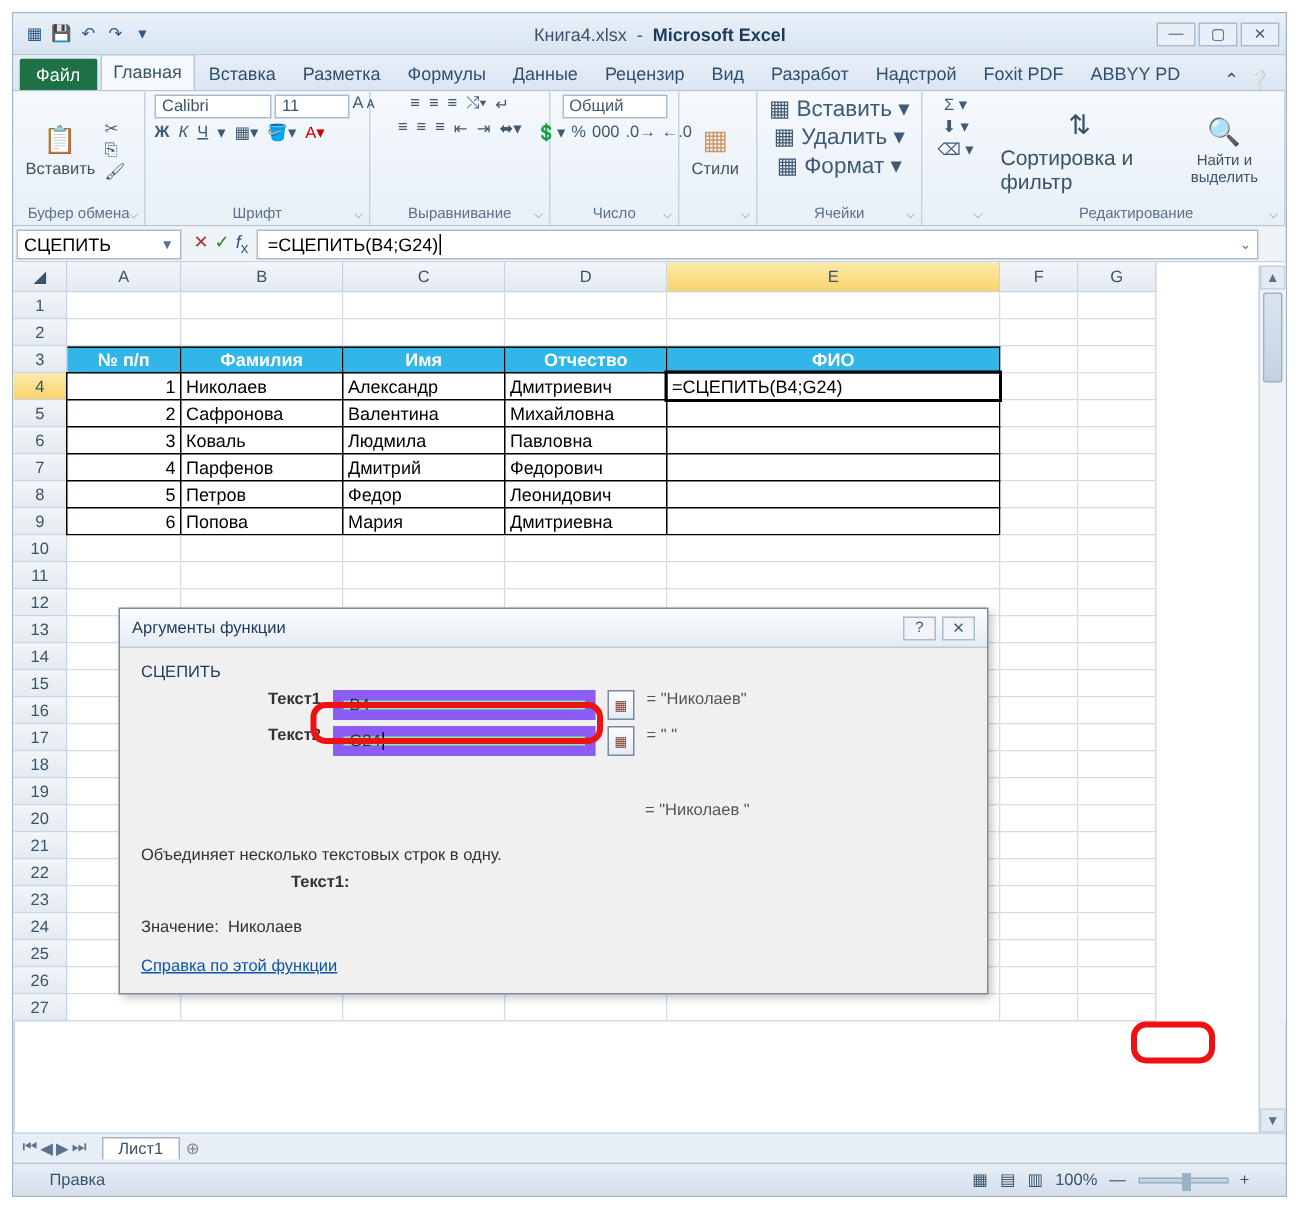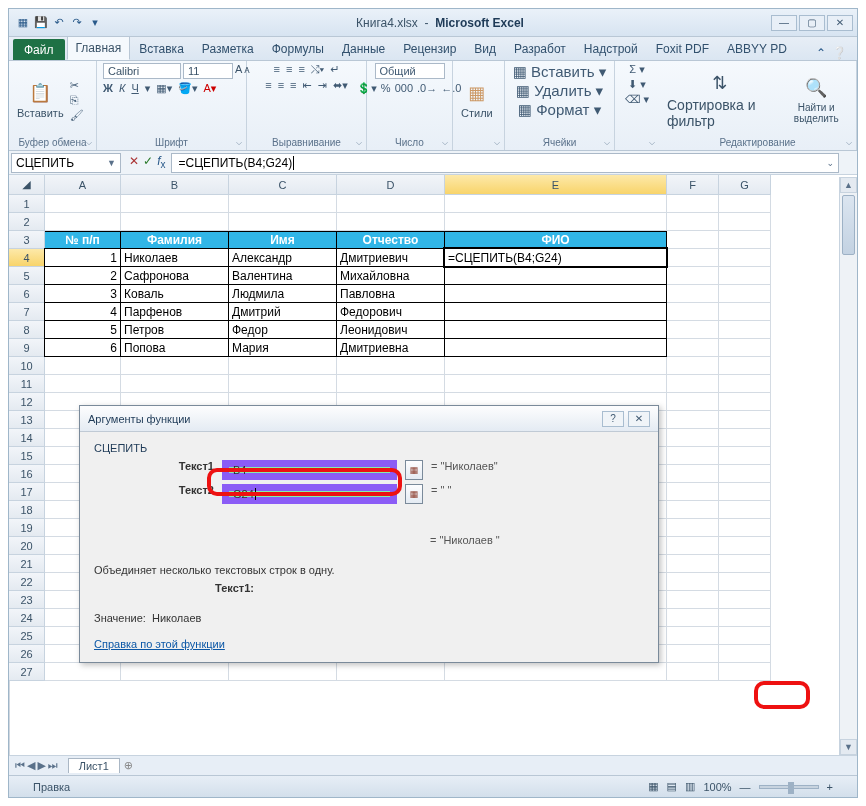--- a/index.html
+++ b/index.html
@@ -57,21 +57,21 @@
 .argrow{display:flex;align-items:flex-start;gap:8px;margin:4px 0;}
 .argrow .alabel{width:120px;text-align:right;font-weight:bold;}
 .argrow .ainput{width:175px;border:7px solid #8b5cf6;background:#86efac;padding:2px 4px;height:20px;display:flex;align-items:center;position:relative;}
 .argrow .aref{width:18px;height:20px;border:1px solid #7a8a9a;background:linear-gradient(#fdfdfe,#e4ebf3);display:flex;align-items:center;justify-content:center;font-size:9px;color:#8a3a2a;}
 .argrow .aval{color:#555;}
 .highlight-red{position:absolute;border:4px solid #e11;border-radius:10px;pointer-events:none;z-index:100;}
 .hl1{left:198px;top:459px;width:195px;height:28px;}
 .hl2{left:745px;top:672px;width:56px;height:28px;}
 .dialog .desc{margin:18px 0 6px 0;}
 .dialog .argdesc{display:flex;margin-left:100px;margin-top:6px;gap:6px;}
-.dialog .argdesc b{min-width:60px;text-align:right;}
+.dialog .argdesc b{min-width:60px;}
 .dialog .result{margin-top:18px;}
 .dialog .link{color:#0b57a6;text-decoration:underline;margin-top:8px;display:inline-block;}
 .dialog .dbuttons{display:flex;gap:8px;justify-content:flex-end;margin-top:-18px;}
 .dialog .dbuttons button{width:72px;height:22px;border:1px solid #7a8a9a;background:linear-gradient(#fdfdfe,#e4ebf3);font-size:11px;}
 .dialog .dbuttons button.ok{border:1px solid #3a7abd;box-shadow:0 0 0 1px #9fc3e7 inset;}
 .statusbar{position:absolute;bottom:0;left:0;right:0;height:22px;background:linear-gradient(#e7eef6,#d3dfeb);border-top:1px solid #b9c7d5;font-size:11px;color:#3b5368;display:flex;align-items:center;padding:0 24px;gap:10px;}
 .statusbar .right{margin-left:auto;display:flex;align-items:center;gap:8px;}
 .tabsheet{position:absolute;bottom:22px;left:0;right:0;height:20px;background:#e7eef6;border-top:1px solid #c7d3df;display:flex;align-items:center;font-size:11px;color:#3b5368;}
 .tabsheet .nav{display:flex;gap:2px;padding:0 6px;color:#5a718a;}
 .tabsheet .sheet{background:#fff;border:1px solid #aab7c5;border-bottom:none;padding:1px 10px;margin-left:4px;}

